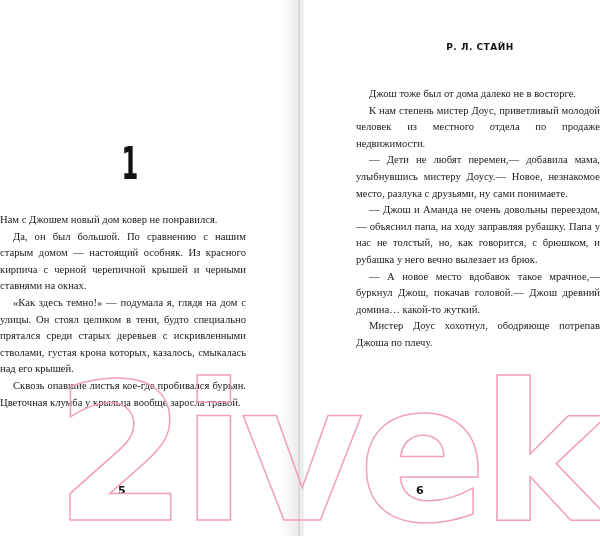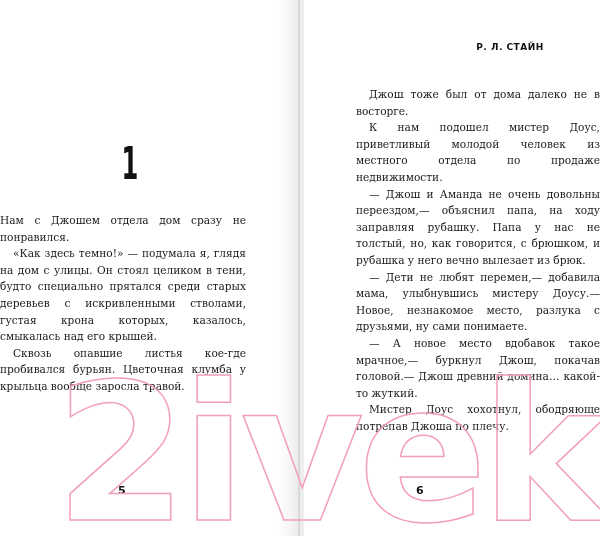--- a/index.html
+++ b/index.html
@@ -29,26 +29,26 @@
       position: absolute; left: 110px; top: 142px; width: 40px;
       font-family: "DejaVu Sans", sans-serif; font-weight: bold;
       font-size: 44px; line-height: 44px; color: #111; text-align: center;
       transform: scaleX(0.55);
     }
     .text-block {
       position: absolute; font-size: 10.6px; line-height: 16.6px; text-align: justify;
     }
     .left-text { left: 0; top: 212px; width: 246px; }
     .right-text { left: 356px; top: 86px; width: 244px; }
-    .text-block p { margin: 0; text-indent: 13px; }
+    .text-block p { margin: 0; text-indent: 13px; font-family: Liberation Serif, serif; }
     .text-block p.noindent { text-indent: 0; }
     .running-head {
       position: absolute; left: 440px; top: 42px; width: 80px; text-align: center;
       font-family: "DejaVu Sans", sans-serif; font-weight: bold; font-size: 9px;
-      letter-spacing: 0.5px; color: #111; margin-left: 30px;
+      letter-spacing: 0.5px; color: #111;
     }
     .folio {
       position: absolute; font-family: "DejaVu Sans", sans-serif; font-weight: bold;
       font-size: 11px; color: #111;
     }
     .folio-left { left: 118px; top: 484px; }
     .folio-right { left: 416px; top: 484px; }
     .watermark {
       position: absolute; left: 55px; top: 370px; width: 560px; height: 170px;
       pointer-events: none;
@@ -57,39 +57,40 @@
       font-family: "DejaVu Sans", sans-serif; font-weight: bold;
     }
   </style>
 </head>
 <body>
 
 <div class="spread">
   <div class="page page-left">
     <div class="chapter-num">1</div>
     <div class="text-block left-text">
-      <p class="noindent">Нам с Джошем отдела дом сразу не понравился.</p>
+      <p class="noindent">Нам с Джошем новый дом ковер не понравился.</p>
+      <p>Да, он был большой. По сравнению с нашим старым домом — настоящий особняк. Из красного кирпича с черной черепичной крышей и черными ставнями на окнах.</p>
       <p>«Как здесь темно!» — подумала я, глядя на дом с улицы. Он стоял целиком в тени, будто специально прятался среди старых деревьев с искривленными стволами, густая крона которых, казалось, смыкалась над его крышей.</p>
       <p>Сквозь опавшие листья кое-где пробивался бурьян. Цветочная клумба у крыльца вообще заросла травой.</p>
 
     </div>
     <div class="folio folio-left">5</div>
   </div>
 
   <div class="gutter-left"></div>
   <div class="gutter-line"></div>
   <div class="gutter-right"></div>
 
   <div class="page page-right"></div>
   <div class="running-head">Р. Л. СТАЙН</div>
   <div class="text-block right-text">
     <p>Джош тоже был от дома далеко не в восторге.</p>
-    <p>К нам подошел мистер Доус, приветливый молодой человек из местного отдела по продаже недвижимости.</p>
+    <p>К нам степень мистер Доус, приветливый молодой человек из местного отдела по продаже недвижимости.</p>
+    <p>— Дети не любят перемен,— добавила мама, улыбнувшись мистеру Доусу.— Новое, незнакомое место, разлука с друзьями, ну сами понимаете.</p>
     <p>— Джош и Аманда не очень довольны переездом,— объяснил папа, на ходу заправляя рубашку. Папа у нас не толстый, но, как говорится, с брюшком, и рубашка у него вечно вылезает из брюк.</p>
-    <p>— Дети не любят перемен,— добавила мама, улыбнувшись мистеру Доусу.— Новое, незнакомое место, разлука с друзьями, ну сами понимаете.</p>
     <p>— А новое место вдобавок такое мрачное,— буркнул Джош, покачав головой.— Джош древний домина… какой-то жуткий.</p>
     <p>Мистер Доус хохотнул, ободряюще потрепав Джоша по плечу.</p>
 
   </div>
   <div class="folio folio-right">6</div>
 
   <div class="watermark">
     <svg width="560" height="170" viewBox="0 0 560 170">
       <text x="0" y="150" font-size="190" fill="none" stroke="#f2a0b8" stroke-width="1.5" letter-spacing="-6">2ivek.by</text>
     </svg>

